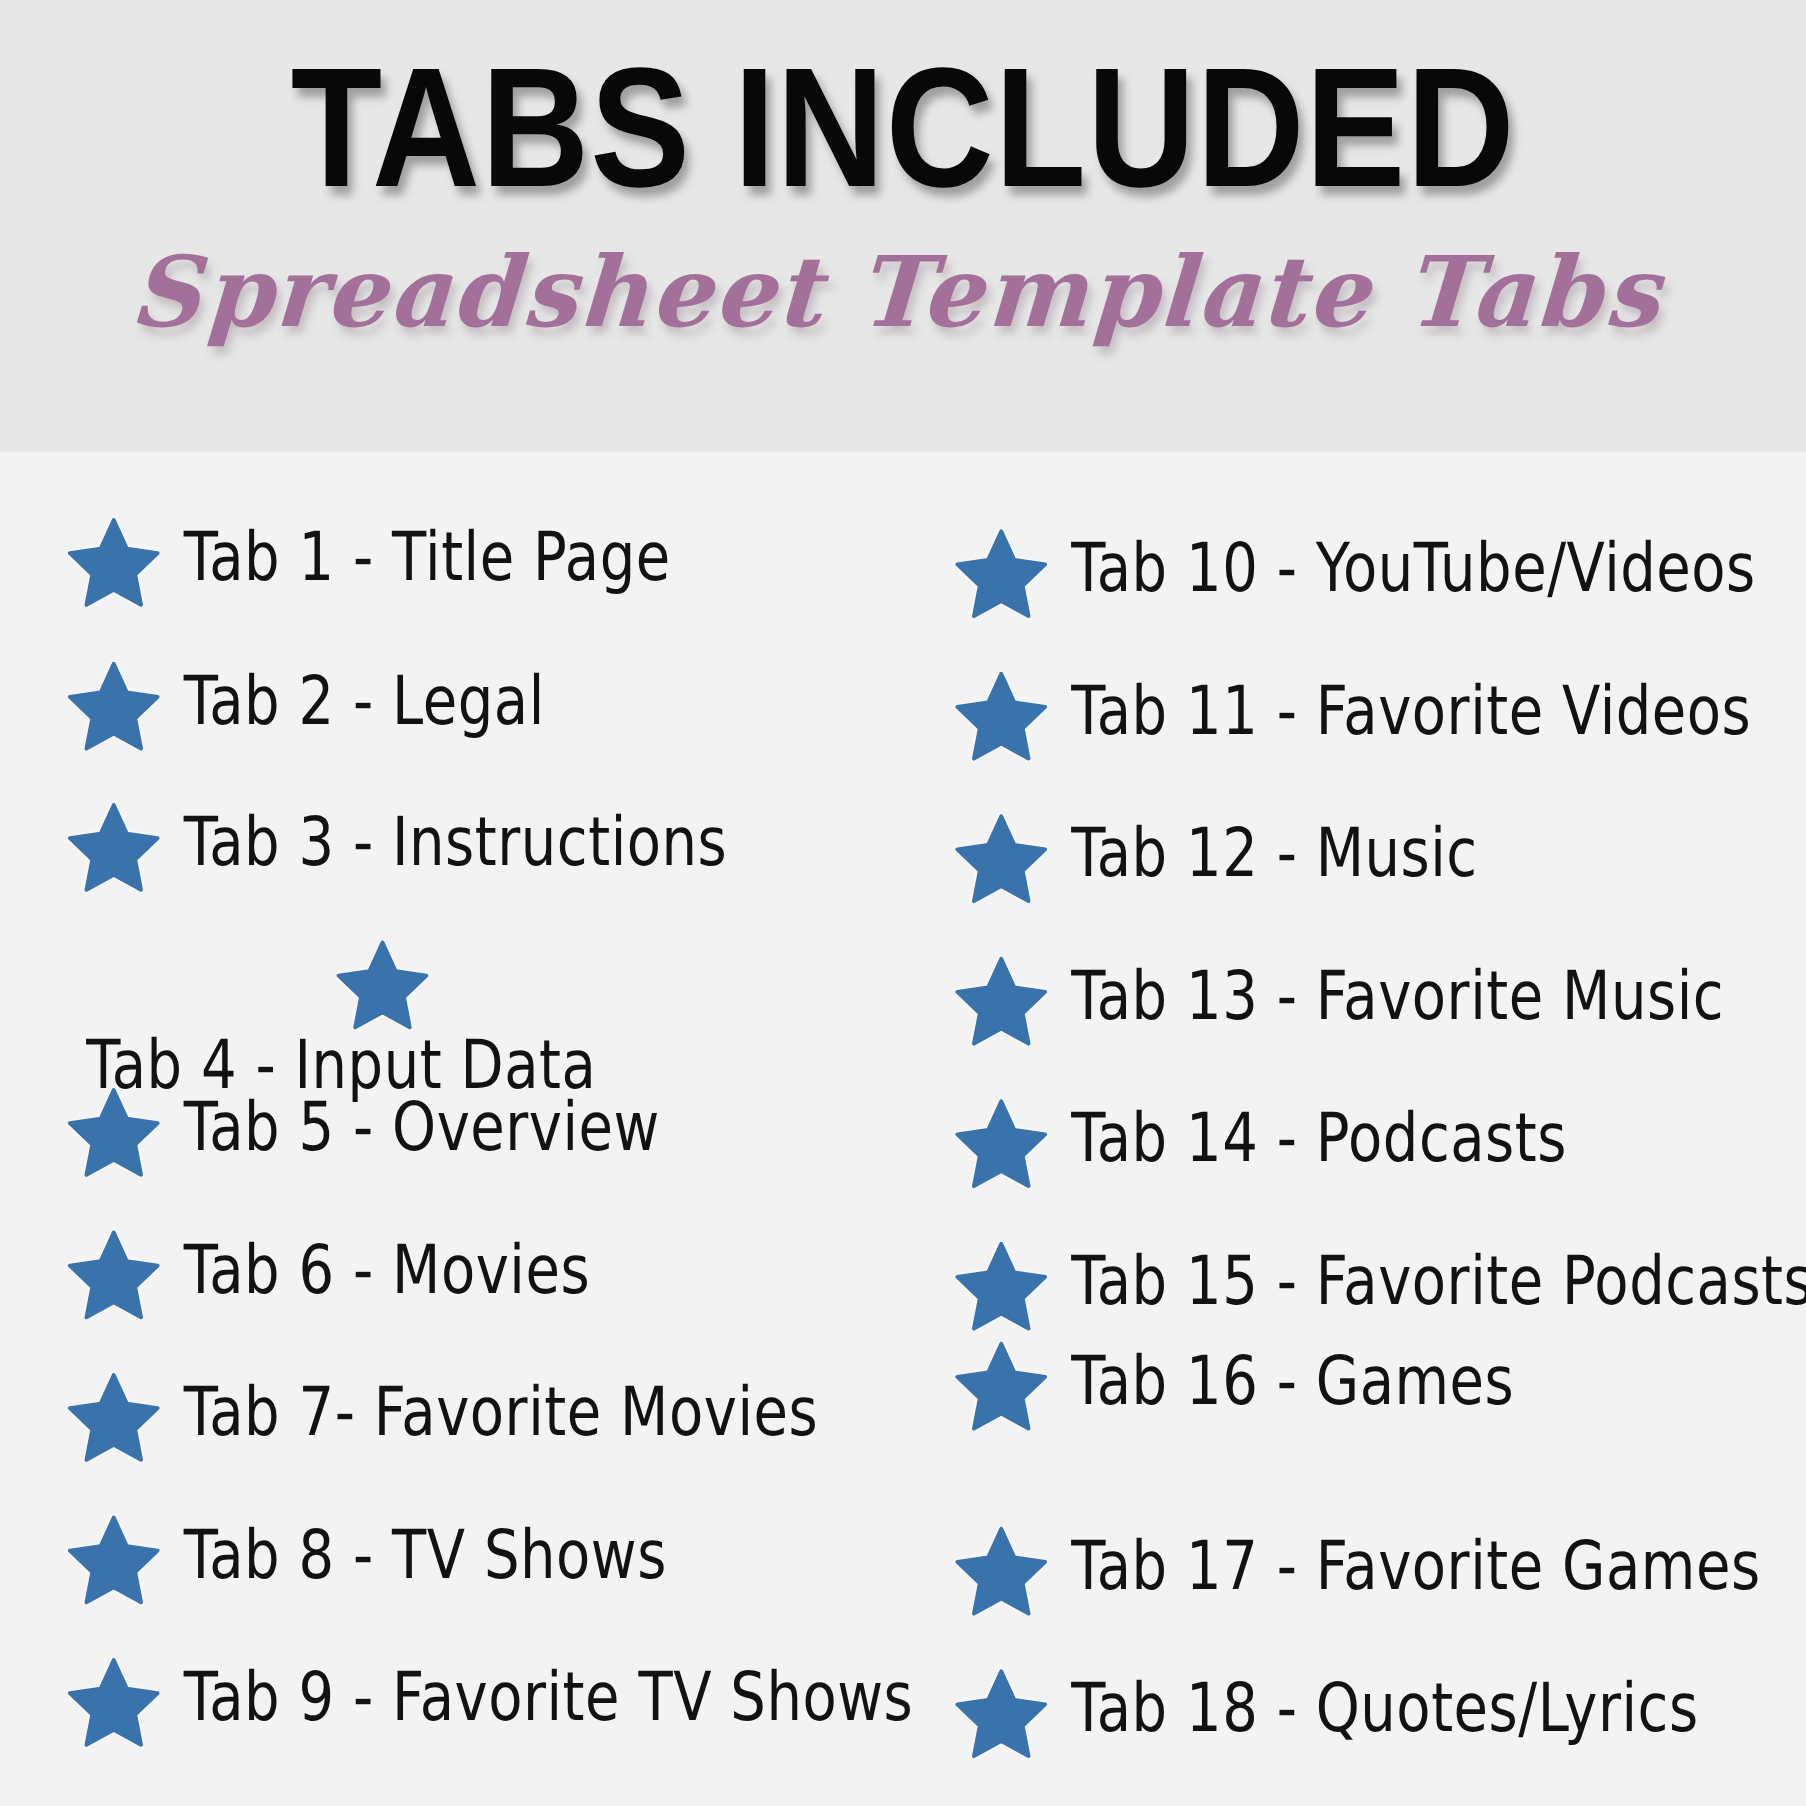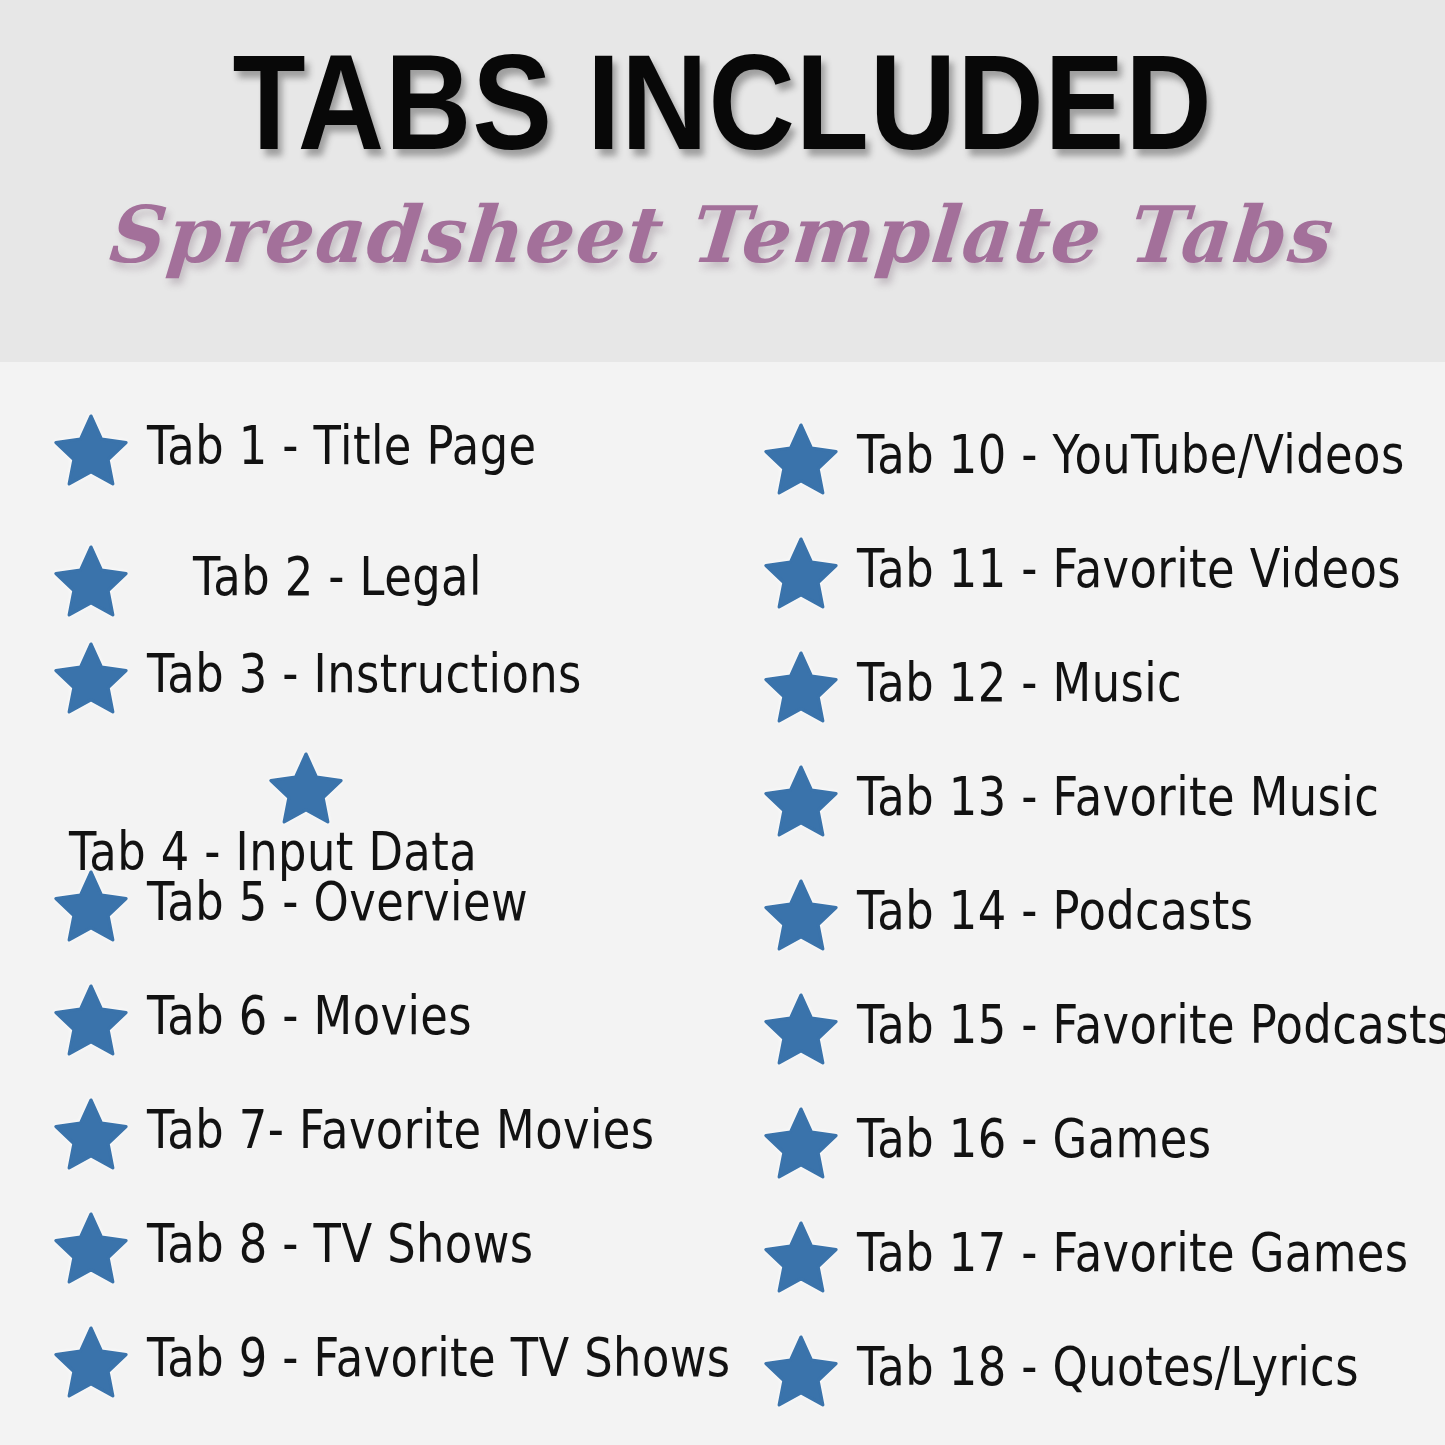--- a/index.html
+++ b/index.html
@@ -140,21 +140,21 @@
   <div class="list-area">
     <div class="column left" id="col-left">
         <div class="tab-row" style="top: 43px;">
           <span class="star-icon">
             <svg viewBox="0 0 100 100" xmlns="http://www.w3.org/2000/svg">
               <path fill="#3a73ab" stroke="#3a73ab" stroke-width="4" stroke-linejoin="round" stroke-linecap="round" d="M50 9 L63.5 38.5 L95 43 L72 65 L78 96 L50 80.5 L22 96 L28 65 L5 43 L36.5 38.5 Z"></path>
             </svg>
           </span>
           <span class="tab-label">Tab 1 - Title Page</span>
         </div>
-        <div class="tab-row" style="top: 174px; gap: 46px;">
+        <div class="tab-row" style="top: 158px;">
           <span class="star-icon">
             <svg viewBox="0 0 100 100" xmlns="http://www.w3.org/2000/svg">
               <path fill="#3a73ab" stroke="#3a73ab" stroke-width="4" stroke-linejoin="round" stroke-linecap="round" d="M50 9 L63.5 38.5 L95 43 L72 65 L78 96 L50 80.5 L22 96 L28 65 L5 43 L36.5 38.5 Z"></path>
             </svg>
           </span>
           <span class="tab-label">Tab 2 - Legal</span>
         </div>
         <div class="tab-row" style="top: 271px;">
           <span class="star-icon">
             <svg viewBox="0 0 100 100" xmlns="http://www.w3.org/2000/svg">
@@ -254,21 +254,21 @@
           <span class="tab-label">Tab 14 - Podcasts</span>
         </div>
         <div class="tab-row" style="top: 622px;">
           <span class="star-icon">
             <svg viewBox="0 0 100 100" xmlns="http://www.w3.org/2000/svg">
               <path fill="#3a73ab" stroke="#3a73ab" stroke-width="4" stroke-linejoin="round" stroke-linecap="round" d="M50 9 L63.5 38.5 L95 43 L72 65 L78 96 L50 80.5 L22 96 L28 65 L5 43 L36.5 38.5 Z"></path>
             </svg>
           </span>
           <span class="tab-label">Tab 15 - Favorite Podcasts</span>
         </div>
-        <div class="tab-row" style="top: 736px;">
+        <div class="tab-row" style="top: 702px;">
           <span class="star-icon">
             <svg viewBox="0 0 100 100" xmlns="http://www.w3.org/2000/svg">
               <path fill="#3a73ab" stroke="#3a73ab" stroke-width="4" stroke-linejoin="round" stroke-linecap="round" d="M50 9 L63.5 38.5 L95 43 L72 65 L78 96 L50 80.5 L22 96 L28 65 L5 43 L36.5 38.5 Z"></path>
             </svg>
           </span>
           <span class="tab-label">Tab 16 - Games</span>
         </div>
         <div class="tab-row" style="top: 850px;">
           <span class="star-icon">
             <svg viewBox="0 0 100 100" xmlns="http://www.w3.org/2000/svg">

